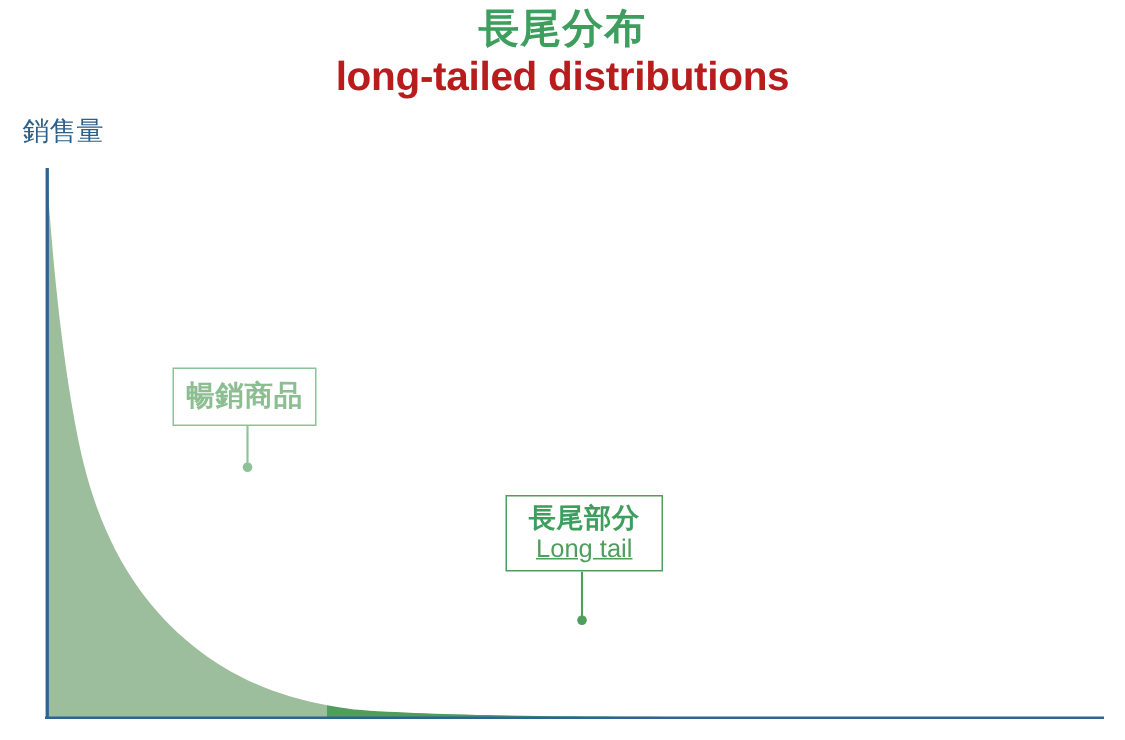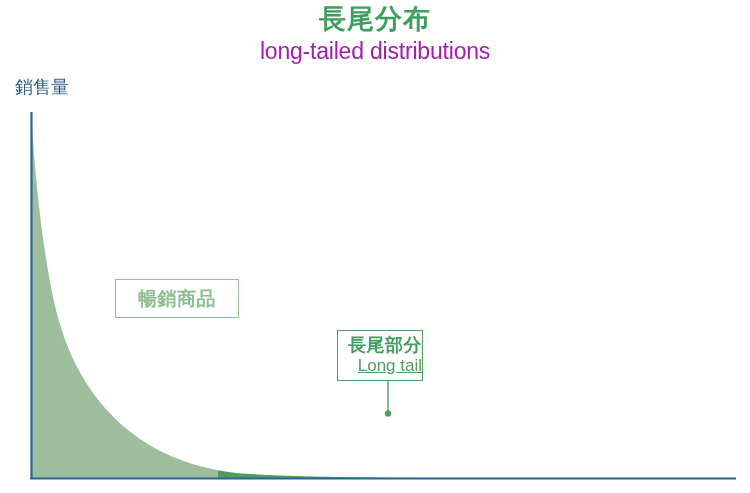--- a/index.html
+++ b/index.html
@@ -33,23 +33,23 @@
   }
   .chart-title {
     font-size: 27px;
     font-weight: bold;
     color: #3e9e5e;
     letter-spacing: 1px;
     line-height: 34px;
     margin: 0;
   }
   .chart-subtitle {
-    font-size: 23px;
-    font-weight: normal;
-    color: #a21caf;
+    font-size: 27px;
+    font-weight: bold;
+    color: #b91c1c;
     line-height: 30px;
     margin: 0;
     letter-spacing: -0.2px;
   }
 
   
   .y-axis-label {
     position: absolute;
     left: 3px;
     top: 76px;
@@ -74,39 +74,37 @@
     background: #ffffff;
     text-align: center;
     display: flex;
     flex-direction: column;
     justify-content: center;
     align-items: center;
   }
   .callout-primary {
     left: 115px;
     top: 245px;
-    width: 124px;
+    width: 96px;
     height: 39px;
     border: 1.4px solid #8fc196;
-    margin-top: 34px;
   }
   .callout-primary .callout-line1 {
     font-size: 19px;
     font-weight: bold;
     color: #8cbe92;
     line-height: 22px;
     letter-spacing: 0.5px;
   }
   .callout-secondary {
     left: 337px;
     top: 330px;
-    width: 86px;
+    width: 105px;
     height: 51px;
     border: 1.4px solid #4f9e5c;
-    align-items: flex-end;
   }
   .callout-secondary .callout-line1 {
     font-size: 18px;
     font-weight: bold;
     color: #3e9e5e;
     line-height: 21px;
     letter-spacing: 0.5px;
   }
   .callout-secondary .callout-line2 {
     font-size: 17px;

